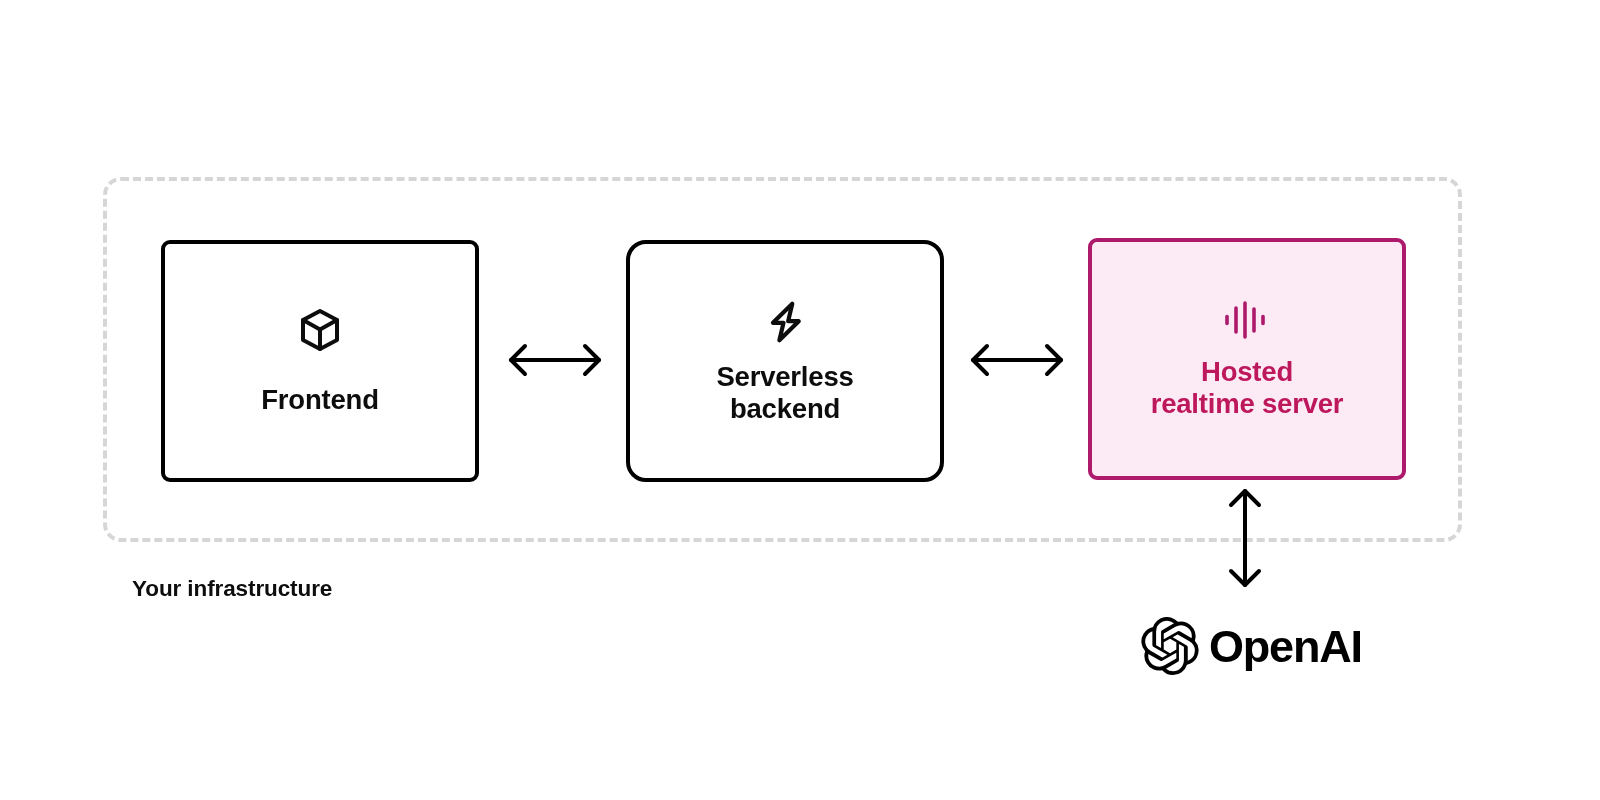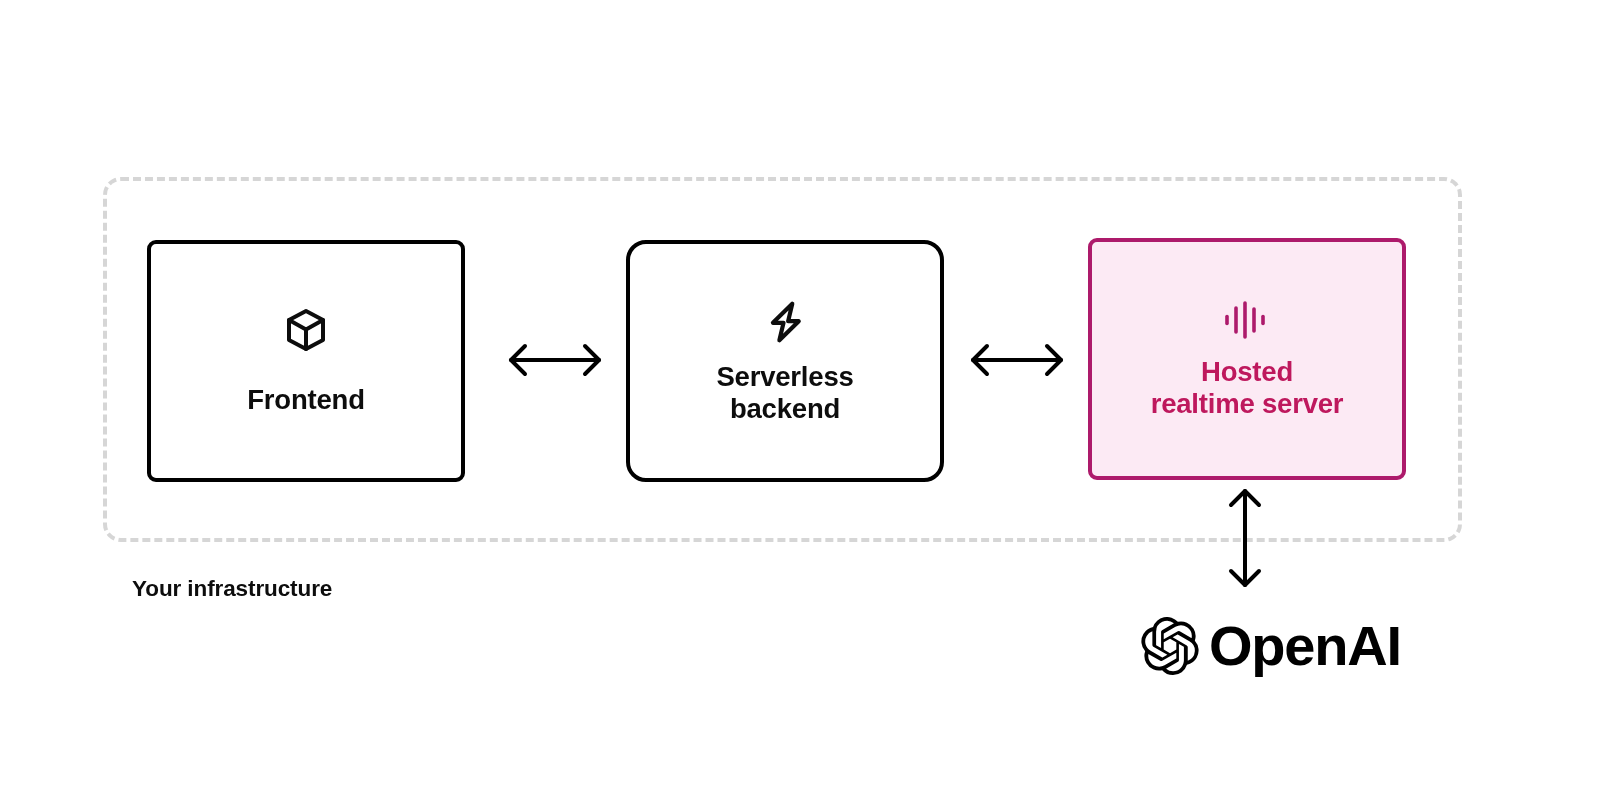--- a/index.html
+++ b/index.html
@@ -64,21 +64,21 @@
     text-align: center;
     color: #0d0d0d;
     letter-spacing: -0.2px;
     white-space: pre-line;
   }
   .node.accent .node-label {
     color: #be185d;
     text-align: center;
   }
 
-  #node-frontend  { left: 147px;  top: 240px; gap: 16px; }
+  #node-frontend  { left: 161px;  top: 240px; gap: 16px; }
   #node-backend   { left: 626px;  top: 240px; border-radius: 20px; }
   #node-realtime  { left: 1088px; top: 238px; }
 
   
   .connector {
     position: absolute;
     line-height: 0;
   }
   #connector-frontend-backend { left: 505px;  top: 336px; }
   #connector-backend-realtime { left: 967px;  top: 336px; }
@@ -99,21 +99,21 @@
   #openai-lockup {
     position: absolute;
     left: 1141px;
     top: 617px;
     display: flex;
     align-items: center;
     gap: 10px;
   }
   #openai-lockup .mark { line-height: 0; }
   #openai-lockup .wordmark {
-    font-size: 56px;
+    font-size: 45px;
     font-weight: bold;
     color: #000000;
     letter-spacing: -1.2px;
     line-height: 1;
   }
 </style>
 </head>
 <body>
 
 <div id="canvas">

